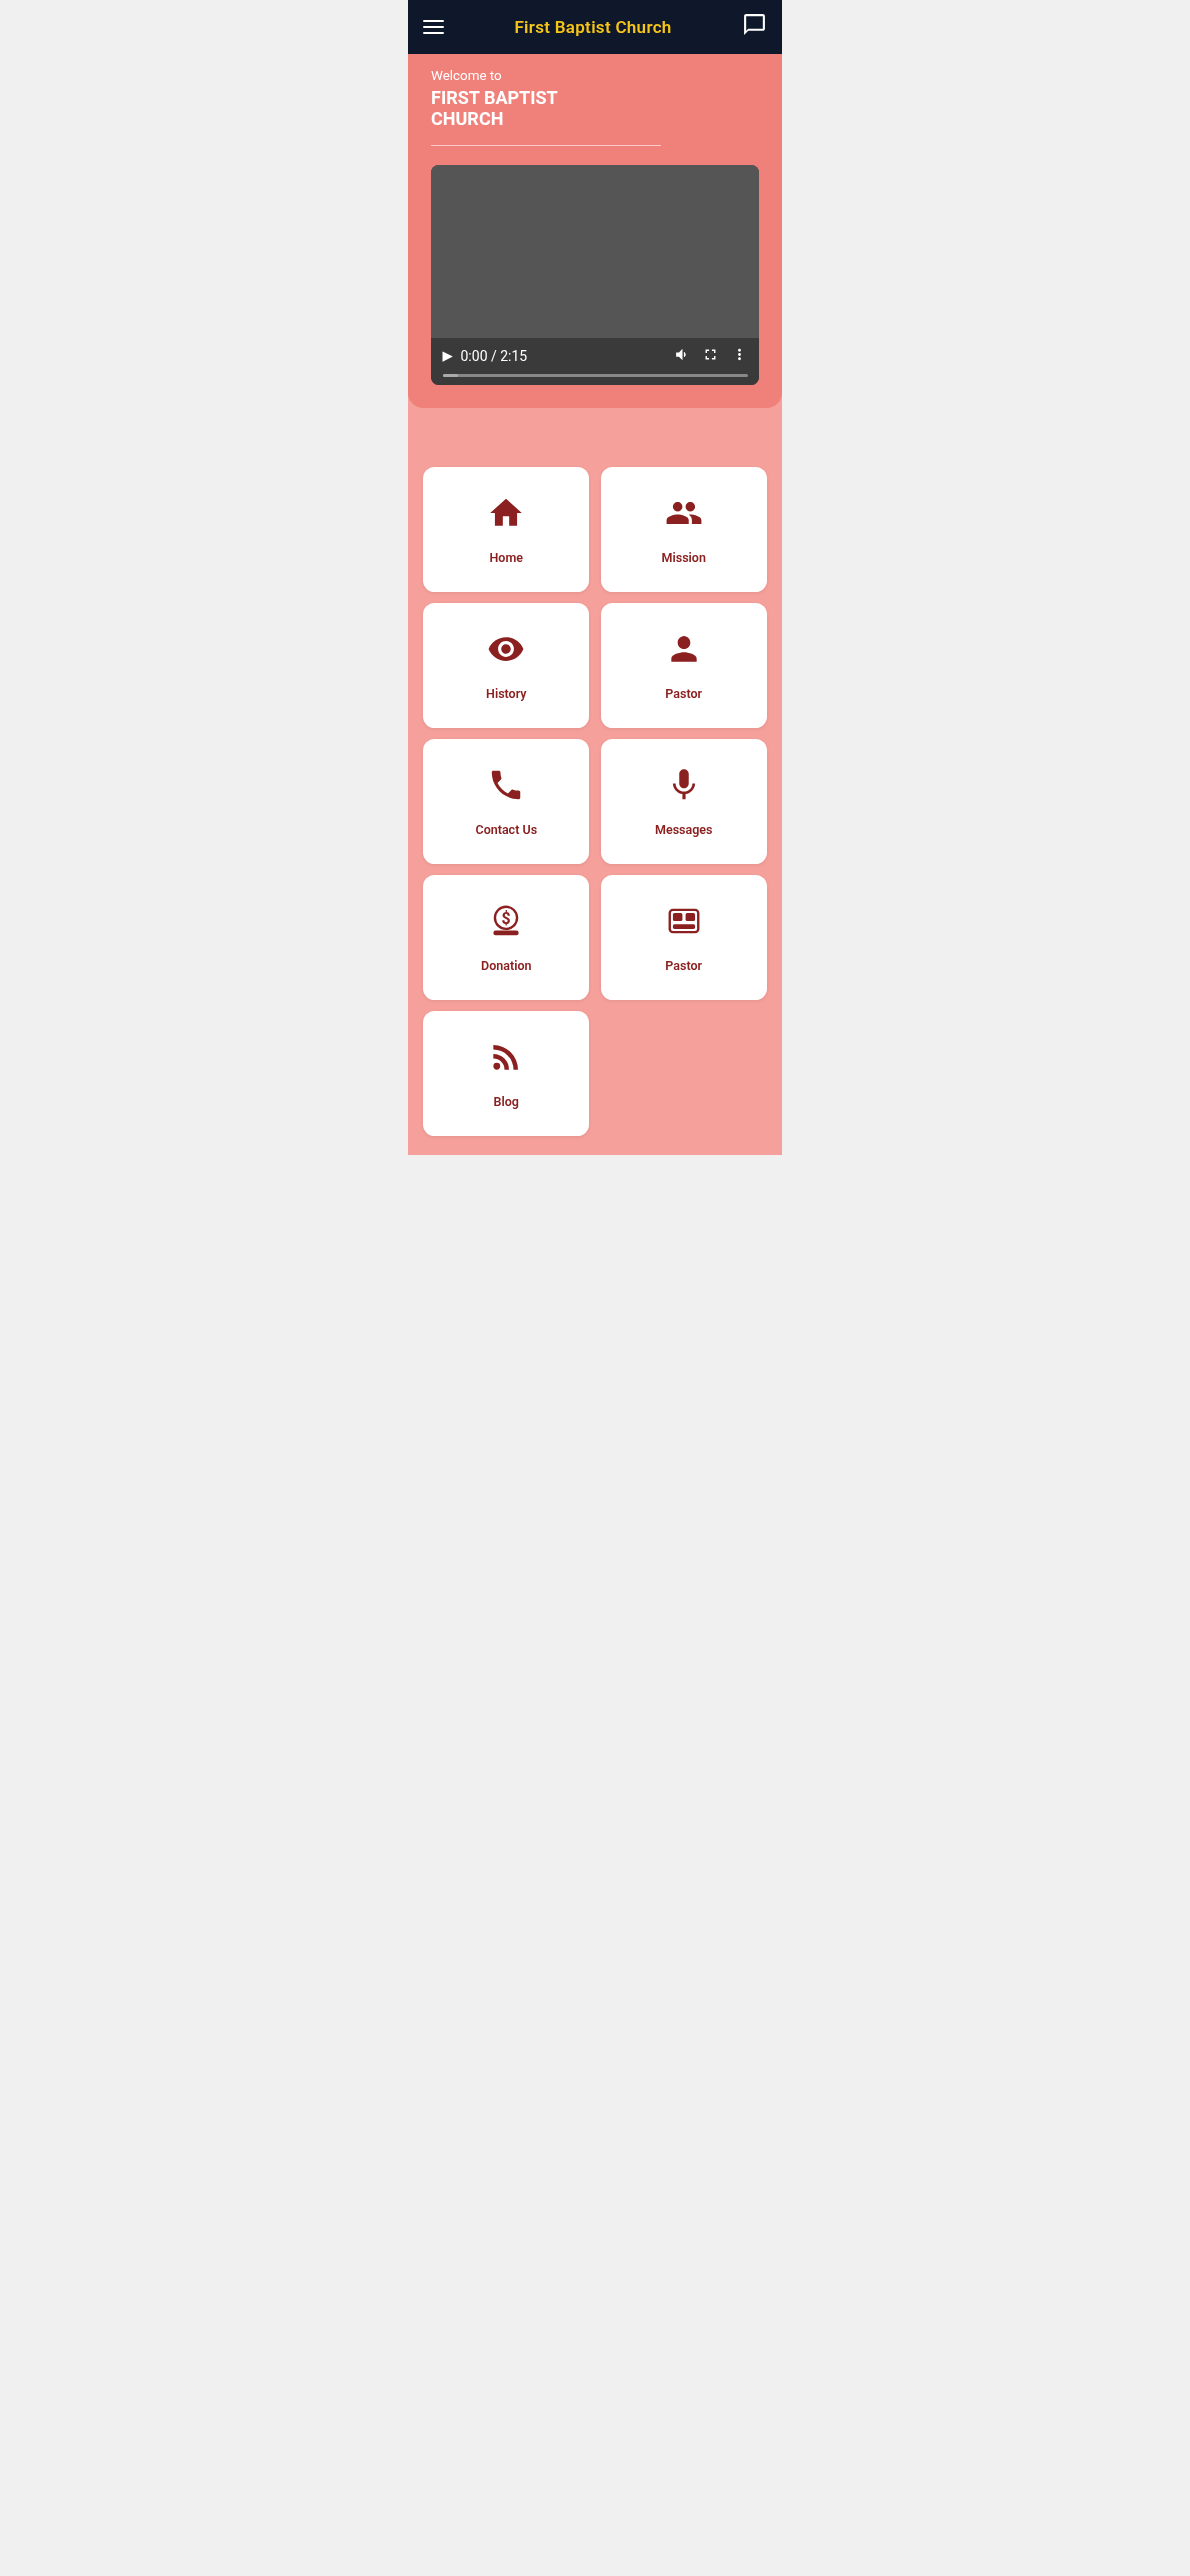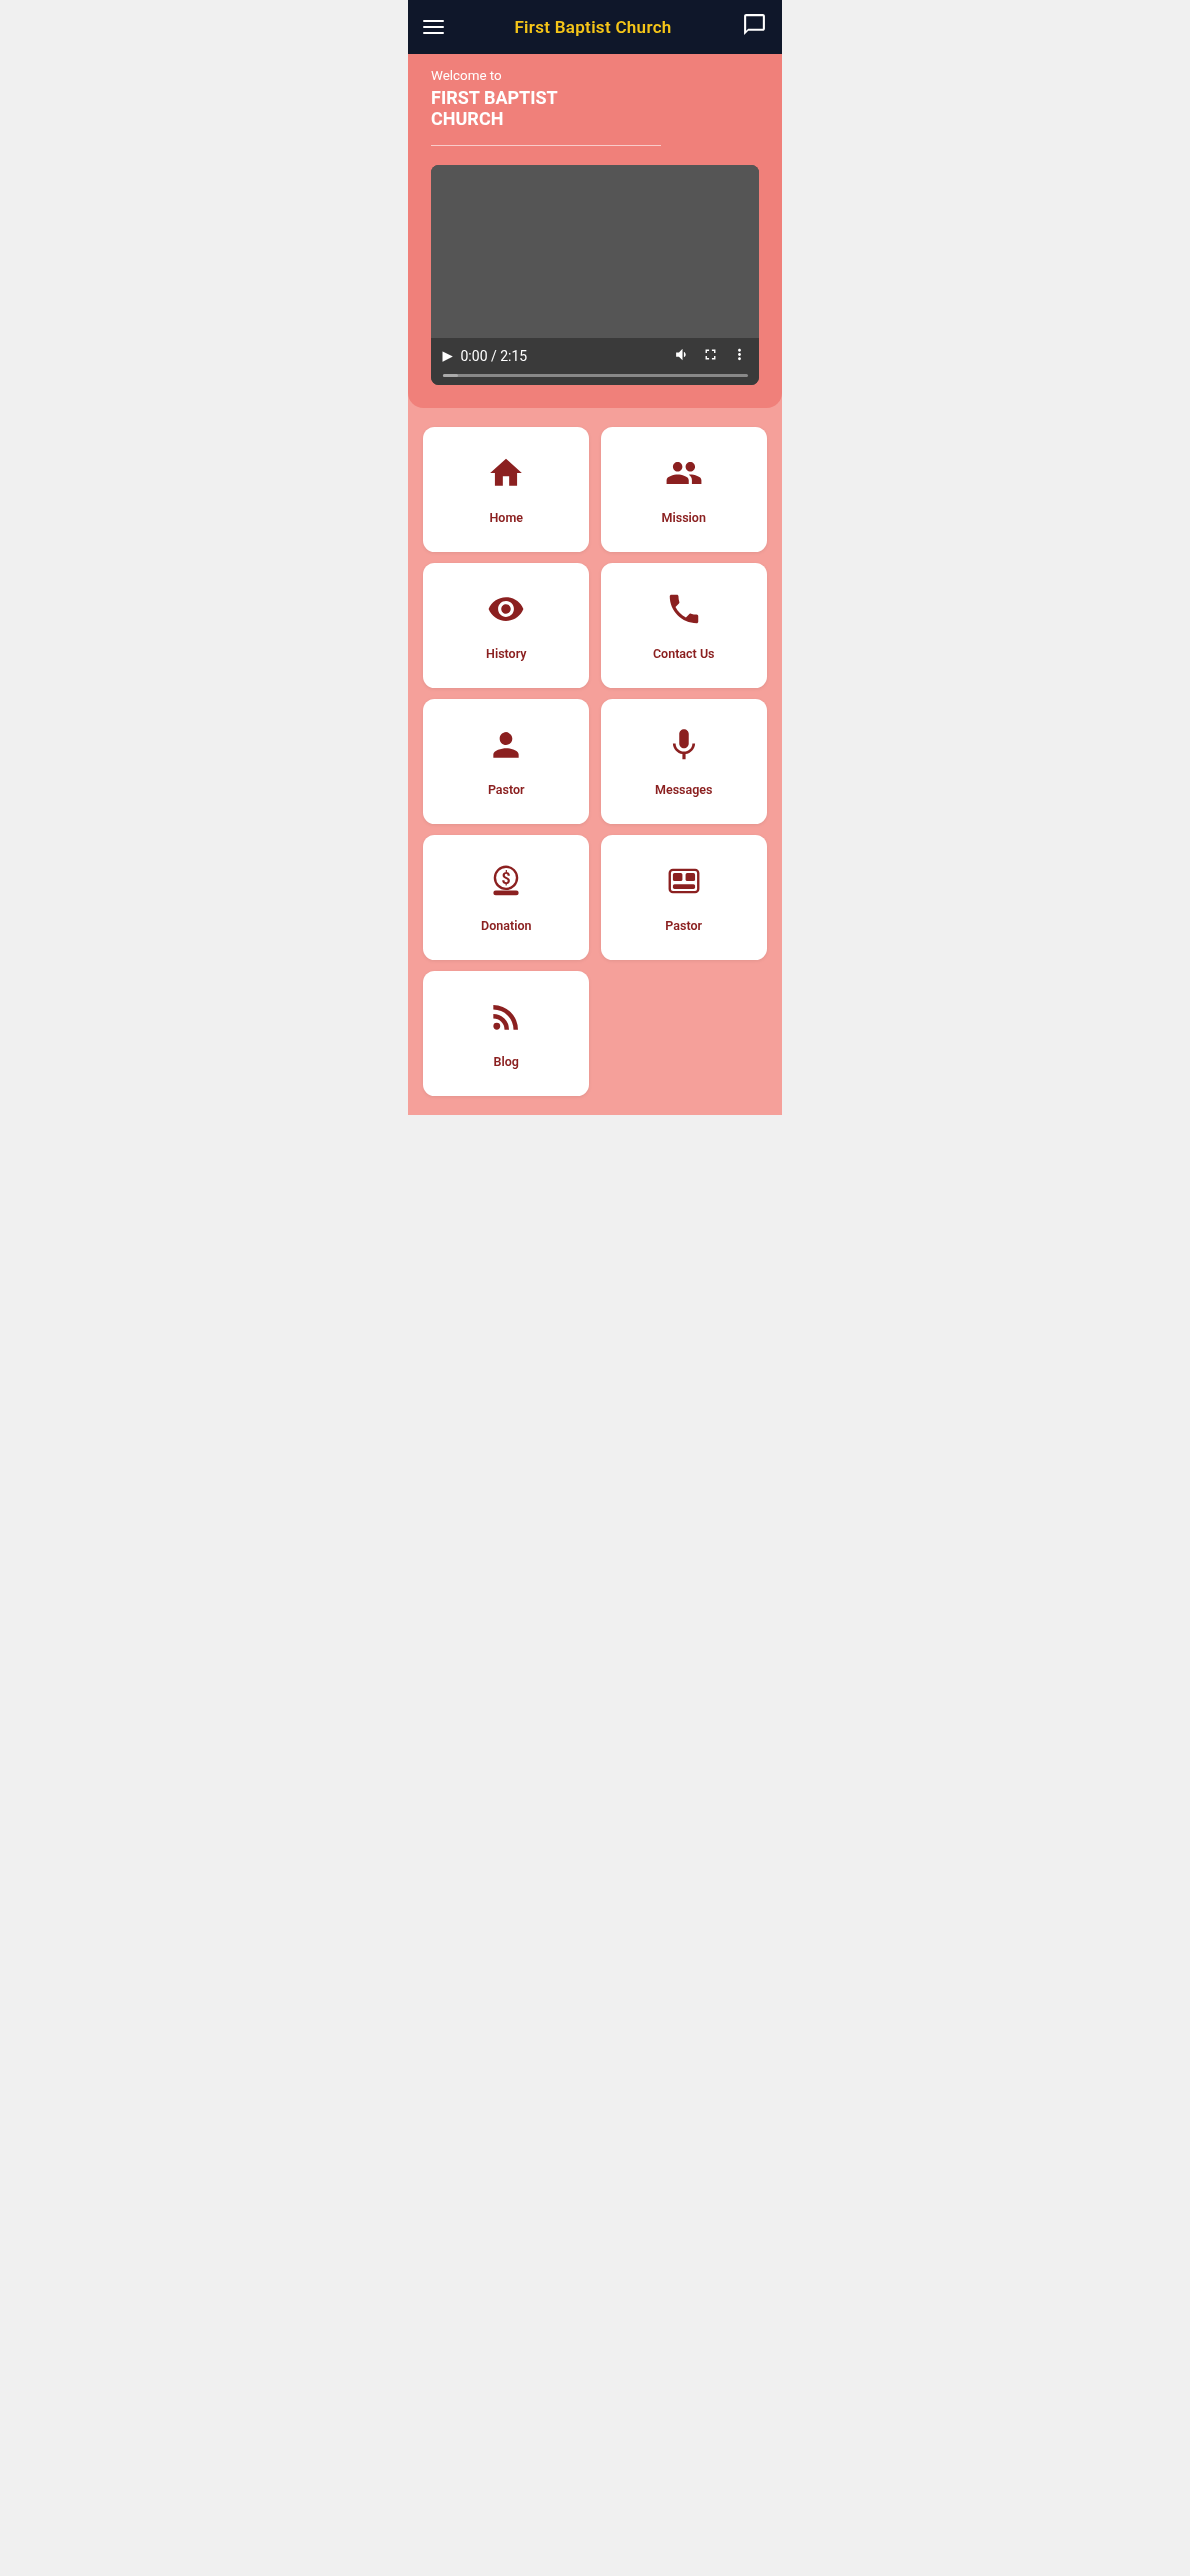--- a/index.html
+++ b/index.html
@@ -158,20 +158,21 @@
       height: 100%;
       width: 5%;
       background: #aaa;
       border-radius: 1.9px;
     }
 
     
     .main-content {
       background: #f5a09a;
       padding: 19px 15.3px 19px 15.3px;
+      margin-top: 40px;
     }
 
     
     .menu-grid {
       display: grid;
       grid-template-columns: 1fr 1fr;
       gap: 11.5px;
     }
 
     .menu-item {
@@ -289,35 +290,35 @@
           <svg viewBox="0 0 24 24">
             <path d="M12 4.5C7 4.5 2.73 7.61 1 12c1.73 4.39 6 7.5 11 7.5s9.27-3.11 11-7.5c-1.73-4.39-6-7.5-11-7.5zM12 17c-2.76 0-5-2.24-5-5s2.24-5 5-5 5 2.24 5 5-2.24 5-5 5zm0-8c-1.66 0-3 1.34-3 3s1.34 3 3 3 3-1.34 3-3-1.34-3-3-3z"></path>
           </svg>
         </div>
         <div class="menu-label">History</div>
       </div>
 
       <div class="menu-item">
         <div class="menu-icon">
           <svg viewBox="0 0 24 24">
-            <path d="M6.62 10.79c1.44 2.83 3.76 5.14 6.59 6.59l2.2-2.2c.27-.27.67-.36 1.02-.24 1.12.37 2.33.57 3.57.57.55 0 1 .45 1 1V20c0 .55-.45 1-1 1-9.39 0-17-7.61-17-17 0-.55.45-1 1-1h3.5c.55 0 1 .45 1 1 0 1.25.2 2.45.57 3.57.11.35.03.74-.25 1.02l-2.2 2.2z"></path>
-          </svg>
-        </div>
-        <div class="menu-label">Contact Us</div>
-      </div>
-
-      <div class="menu-item">
-        <div class="menu-icon">
-          <svg viewBox="0 0 24 24">
             <path d="M12 12c2.21 0 4-1.79 4-4s-1.79-4-4-4-4 1.79-4 4 1.79 4 4 4zm0 2c-2.67 0-8 1.34-8 4v2h16v-2c0-2.66-5.33-4-8-4z"></path>
             <rect x="11" y="4" width="2" height="1"></rect>
             <path d="M11 5h2v2h-2z" fill="#8b2020" opacity="0.3"></path>
           </svg>
         </div>
         <div class="menu-label">Pastor</div>
+      </div>
+
+      <div class="menu-item">
+        <div class="menu-icon">
+          <svg viewBox="0 0 24 24">
+            <path d="M6.62 10.79c1.44 2.83 3.76 5.14 6.59 6.59l2.2-2.2c.27-.27.67-.36 1.02-.24 1.12.37 2.33.57 3.57.57.55 0 1 .45 1 1V20c0 .55-.45 1-1 1-9.39 0-17-7.61-17-17 0-.55.45-1 1-1h3.5c.55 0 1 .45 1 1 0 1.25.2 2.45.57 3.57.11.35.03.74-.25 1.02l-2.2 2.2z"></path>
+          </svg>
+        </div>
+        <div class="menu-label">Contact Us</div>
       </div>
 
       <div class="menu-item">
         <div class="menu-icon">
           <svg viewBox="0 0 24 24">
             <path d="M12 14c1.66 0 2.99-1.34 2.99-3L15 5c0-1.66-1.34-3-3-3S9 3.34 9 5v6c0 1.66 1.34 3 3 3zm5.3-3c0 3-2.54 5.1-5.3 5.1S6.7 14 6.7 11H5c0 3.41 2.72 6.23 6 6.72V21h2v-3.28c3.28-.48 6-3.3 6-6.72h-1.7z"></path>
           </svg>
         </div>
         <div class="menu-label">Messages</div>
       </div>

